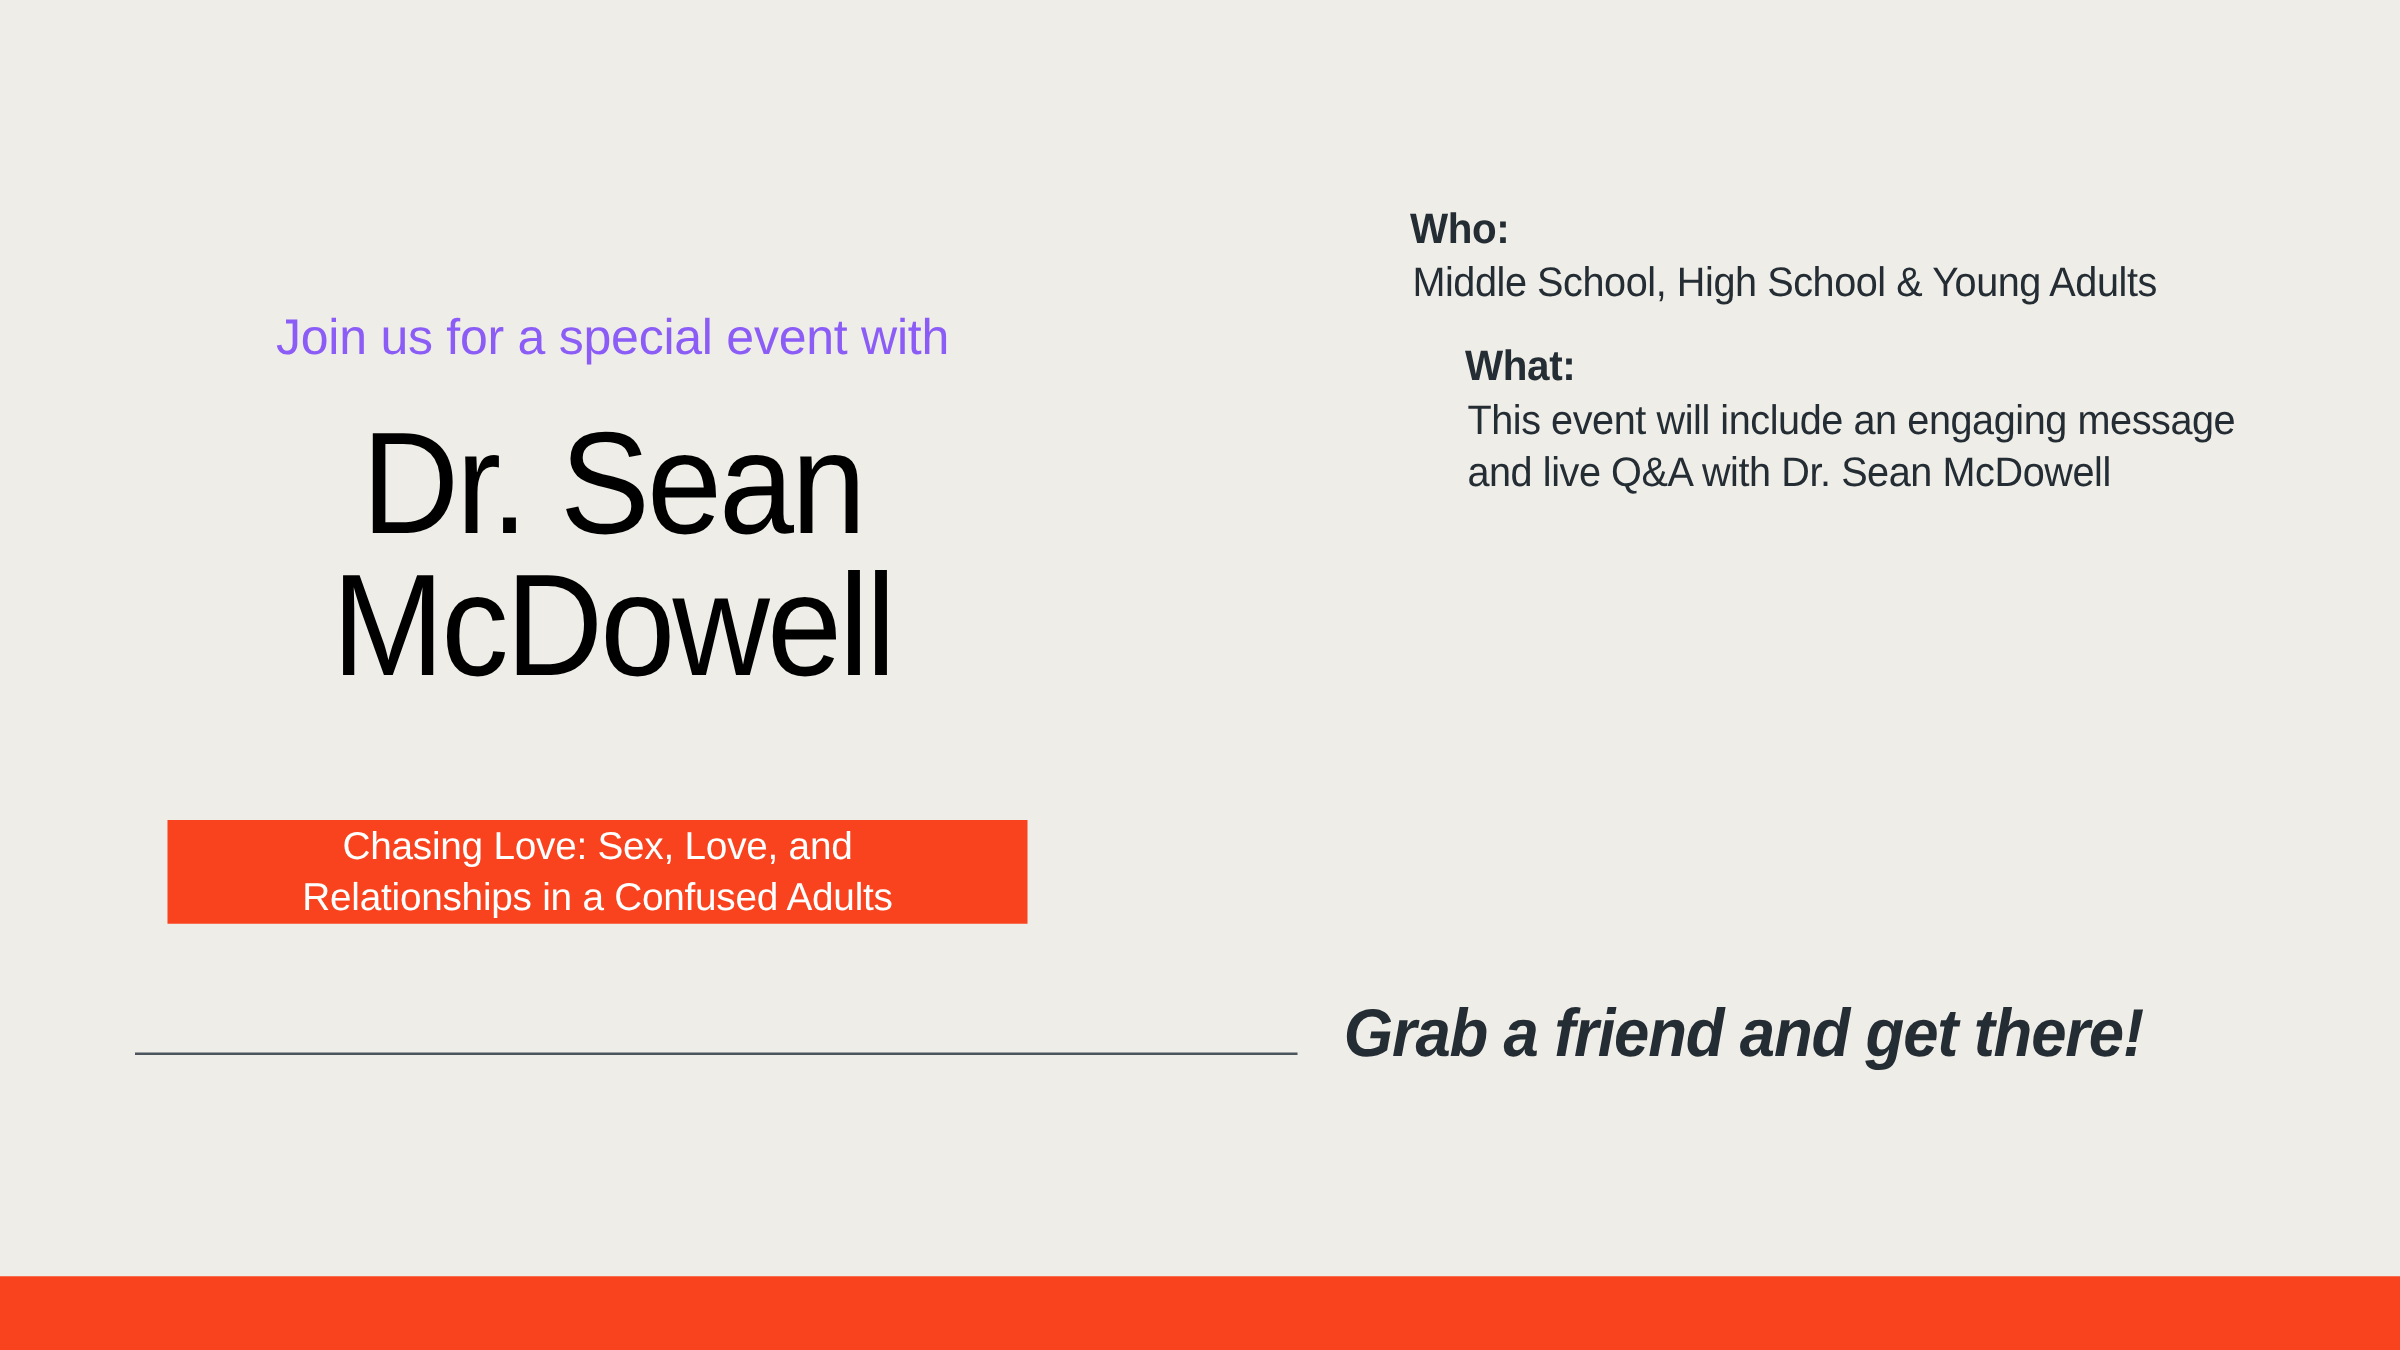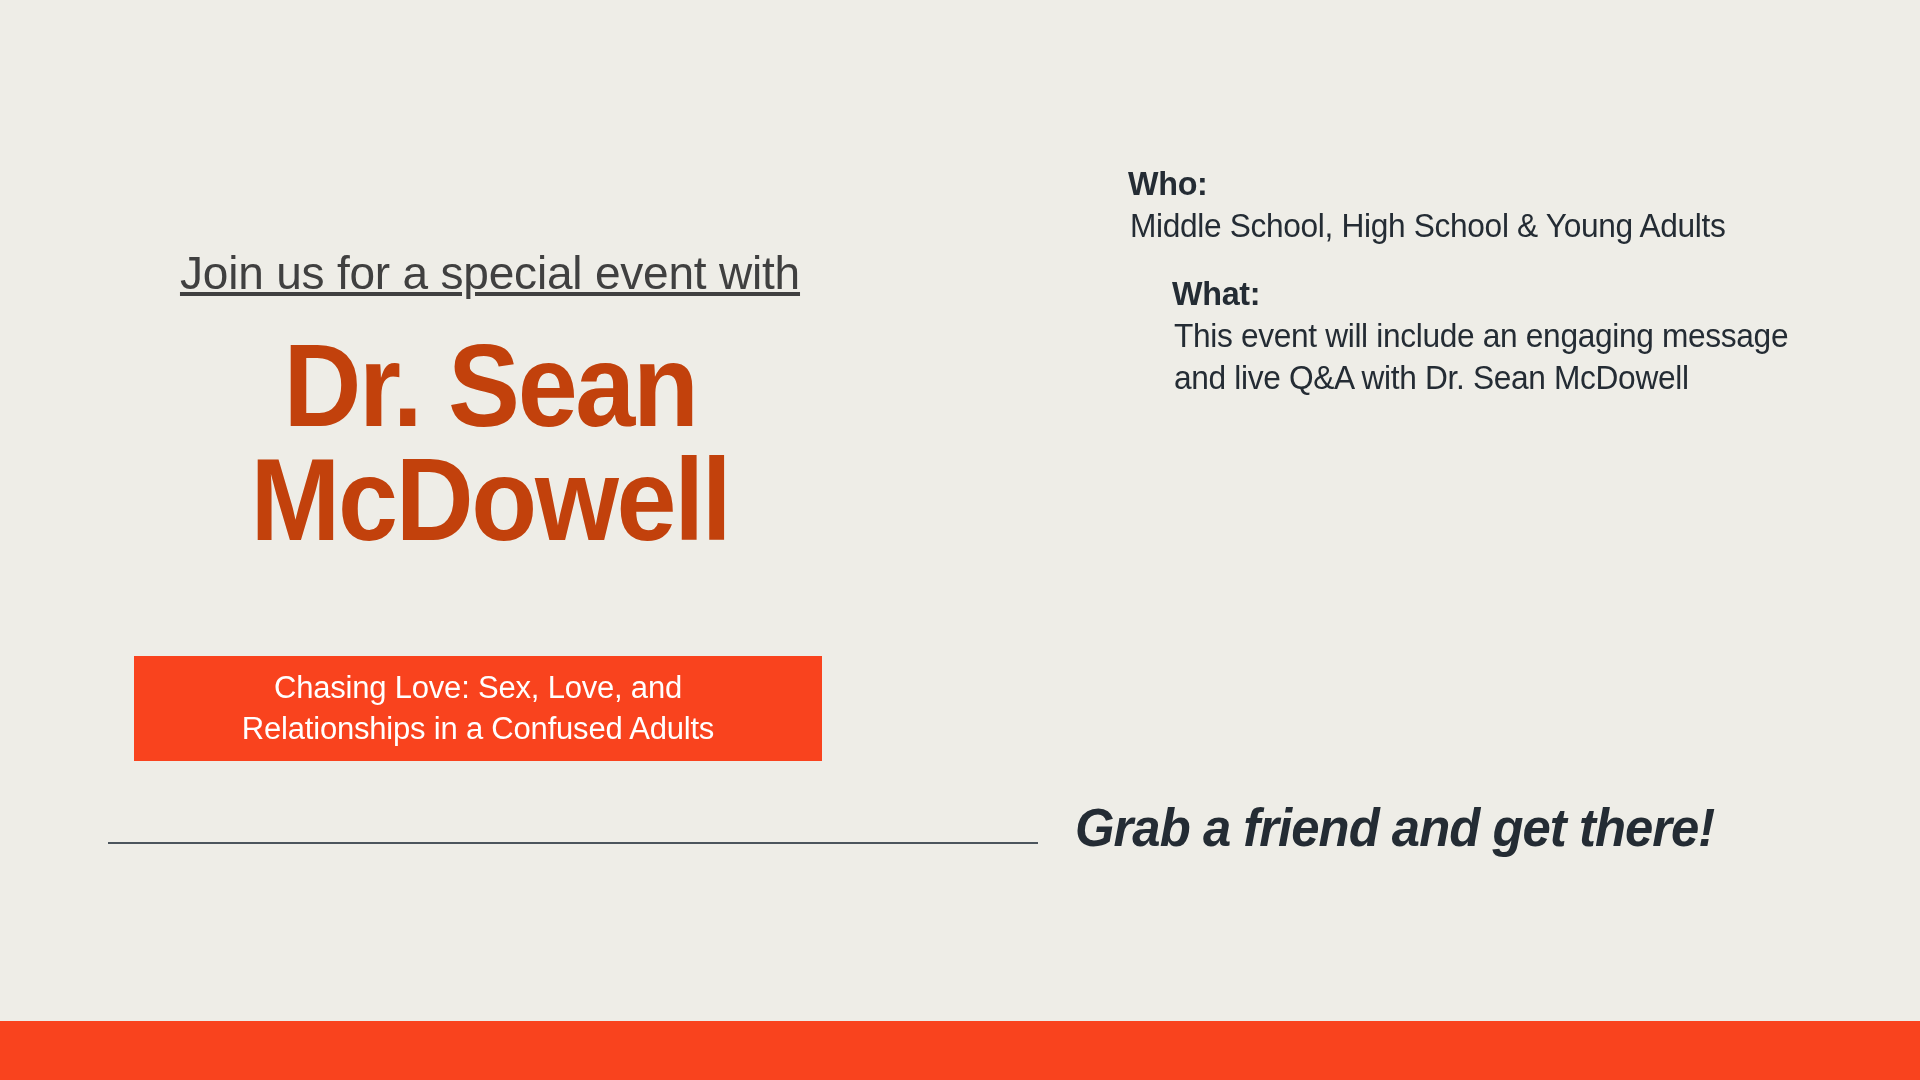--- a/index.html
+++ b/index.html
@@ -30,52 +30,51 @@
     width: 980px;
     height: 1021px;
   }
 
   .kicker {
     position: absolute;
     top: 248px;
     left: 0;
     width: 980px;
     text-align: center;
-    font-size: 46px;
-    font-weight: 400;
-    color: #404040;
+    font-size: 40px;
+    font-weight: 400;
+    color: #8b5cf6;
     letter-spacing: -0.2px;
     line-height: 1.1;
-    text-decoration: underline;
   }
 
   .speaker-name {
     position: absolute;
     top: 330px;
     left: 0;
     width: 980px;
     text-align: center;
     font-size: 116px;
-    font-weight: 700;
-    color: #c2410c;
+    font-weight: 400;
+    color: #000000;
     line-height: 0.98;
     letter-spacing: -2.5px;
     font-stretch: condensed;
   }
   .speaker-name .nm-line {
     display: block;
     transform: scaleX(0.93);
   }
 
   .subtitle-banner {
     position: absolute;
     left: 134px;
     top: 656px;
     width: 688px;
-    height: 105px;
+    height: 83px;
     background: #f9431e;
     display: flex;
     align-items: center;
     justify-content: center;
   }
   .subtitle-banner .subtitle-text {
     display: block;
     width: 100%;
     text-align: center;
     color: #ffffff;

